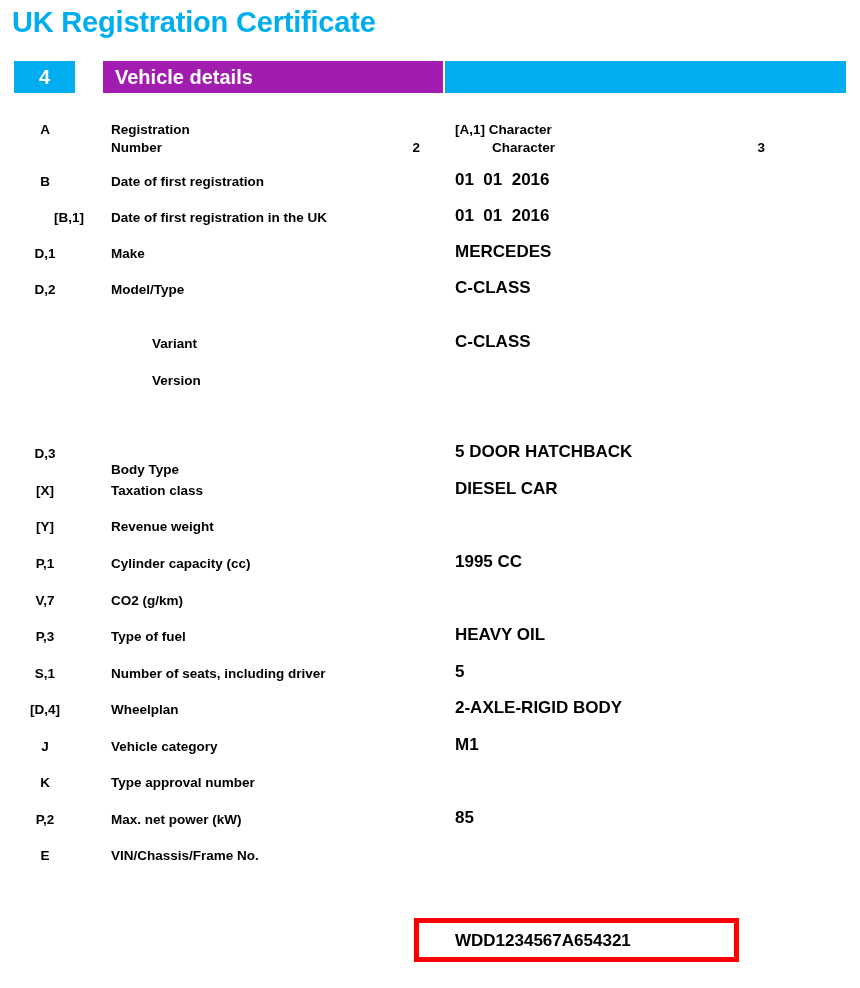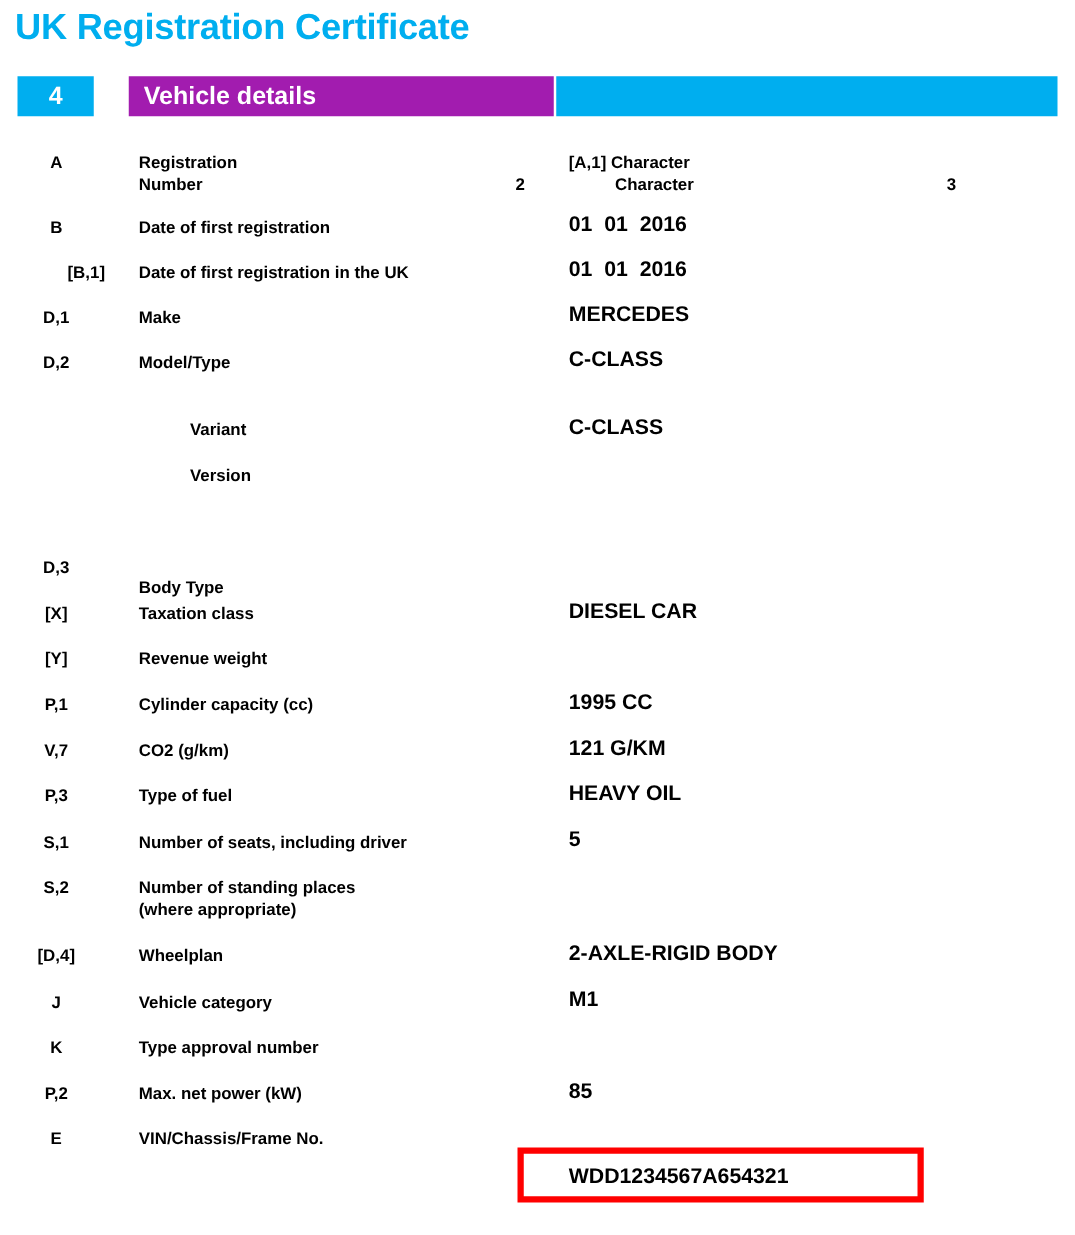--- a/index.html
+++ b/index.html
@@ -211,20 +211,21 @@
 
   <div class="row" style="height:73px;">
     <div class="code" style="top:6px;"></div>
     <div class="label indent" style="top:6px;">Version</div>
     <div class="value" style="top:3px;"></div>
   </div>
 
   <div class="row" style="height:37px;">
     <div class="code" style="top:6px;">D,3</div>
     <div class="label" style="top:22px;">Body Type</div>
+    <div class="value" style="top:3px;">5 DOOR HATCHBACK</div>
   </div>
 
   <div class="row" style="height:36px;">
     <div class="code" style="top:6px;">[X]</div>
     <div class="label" style="top:6px;">Taxation class</div>
     <div class="value" style="top:3px;">DIESEL CAR</div>
   </div>
 
   <div class="row" style="height:37px;">
     <div class="code" style="top:6px;">[Y]</div>
@@ -234,41 +235,34 @@
 
   <div class="row" style="height:37px;">
     <div class="code" style="top:6px;">P,1</div>
     <div class="label" style="top:6px;">Cylinder capacity (cc)</div>
     <div class="value" style="top:3px;">1995 CC</div>
   </div>
 
   <div class="row" style="height:36px;">
     <div class="code" style="top:6px;">V,7</div>
     <div class="label" style="top:6px;">CO2 (g/km)</div>
-    <div class="value" style="top:3px;">121 G/KM</div>
   </div>
 
   <div class="row" style="height:37px;">
     <div class="code" style="top:6px;">P,3</div>
     <div class="label" style="top:6px;">Type of fuel</div>
     <div class="value" style="top:3px;">HEAVY OIL</div>
   </div>
 
   <div class="row" style="height:36px;">
     <div class="code" style="top:6px;">S,1</div>
     <div class="label" style="top:6px;">Number of seats, including driver</div>
     <div class="value" style="top:3px;">5</div>
   </div>
 
-  <div class="row" style="height:55px;">
-    <div class="code" style="top:6px;">S,2</div>
-    <div class="label" style="top:6px;">Number of standing places</div>
-    <div class="label" style="top:24px;">(where appropriate)</div>
-    <div class="value" style="top:3px;"></div>
-  </div>
 
   <div class="row" style="height:37px;">
     <div class="code" style="top:6px;">[D,4]</div>
     <div class="label" style="top:6px;">Wheelplan</div>
     <div class="value" style="top:3px;">2-AXLE-RIGID BODY</div>
   </div>
 
   <div class="row" style="height:36px;">
     <div class="code" style="top:6px;">J</div>
     <div class="label" style="top:6px;">Vehicle category</div>

